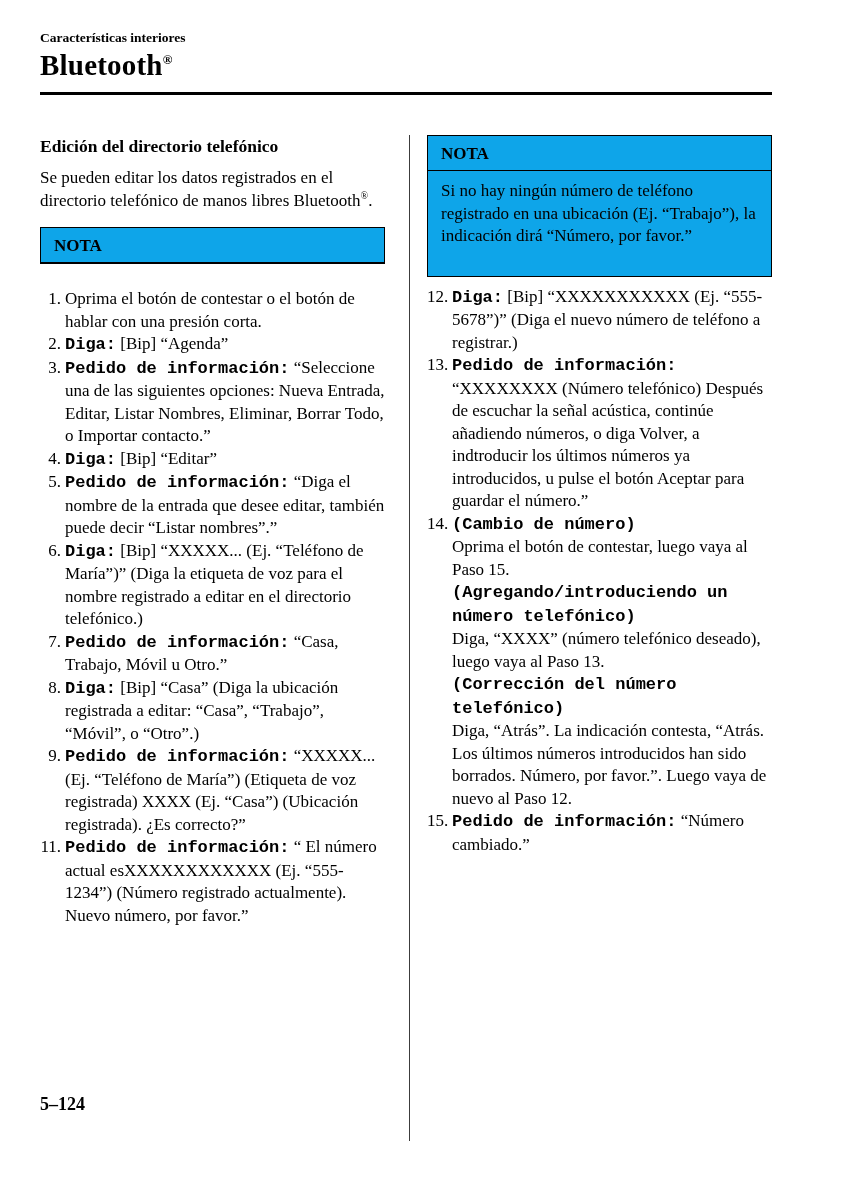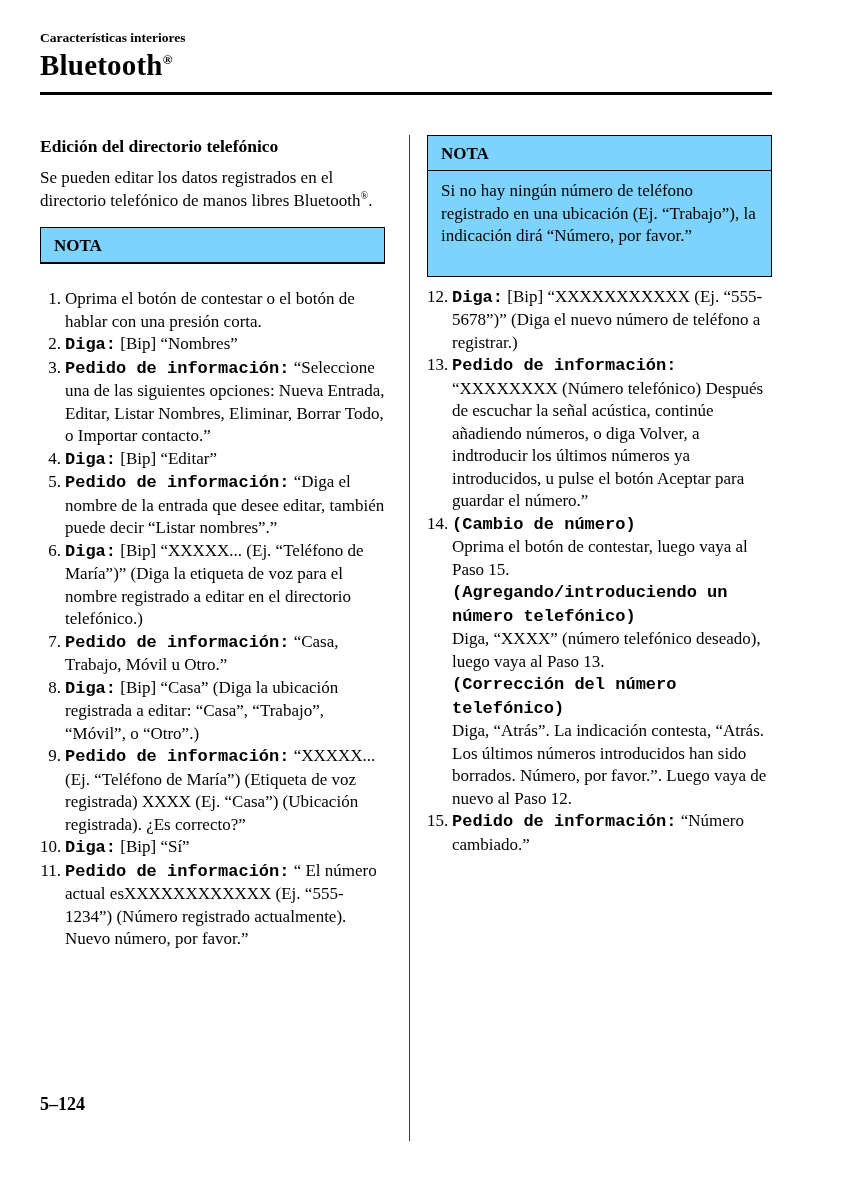--- a/index.html
+++ b/index.html
@@ -23,21 +23,21 @@
   .columns { display: flex; margin-top: 40px; height: 1008px; align-items: stretch; }
   .col-left { width: 345px; flex: 0 0 345px; }
   .divider { width: 1px; background: #3c3c3c; margin-left: 24px; margin-right: 17px; }
   .col-right { flex: 1; min-width: 0; }
 
   .section-heading { font-size: 17.5px; font-weight: bold; margin: 0 0 9px 0; line-height: 23px; }
   .intro { margin: 0 0 15px 0; }
   .intro sup { font-size: 10px; vertical-align: super; line-height: 0; }
 
   
-  .note-box { border: 1px solid #000; background: #7dd3fc; }
+  .note-box { border: 1px solid #000; background: #0ea5e9; }
   .note-title { font-weight: bold; padding: 7px 13px 5px 13px; border-bottom: 1px solid #000; line-height: 22px; }
   .note-body { padding: 9px 13px 28px 13px; }
 
   
   .steps { margin-top: 24px; }
   .steps-right { margin-top: 9px; }
   .step { position: relative; padding-left: 25px; }
   .step .num { position: absolute; left: 0; top: 0; width: 21px; text-align: right; }
   .step b { font-weight: bold; font-family: Liberation Mono, monospace; }
 
@@ -64,21 +64,21 @@
 
       <div class="note-box">
         <div class="note-title">NOTA</div>
       </div>
 
       <div class="steps">
         <div class="step">
           <span class="num">1.</span><span>Oprima el botón de contestar o el botón de hablar con una presión corta.</span>
         </div>
         <div class="step">
-          <span class="num">2.</span><b>Diga:</b><span> [Bip] “Nombres”</span>
+          <span class="num">2.</span><b>Diga:</b><span> [Bip] “Agenda”</span>
         </div>
         <div class="step">
           <span class="num">3.</span><b>Pedido de información:</b><span> “Seleccione una de las siguientes opciones: Nueva Entrada, Editar, Listar Nombres, Eliminar, Borrar Todo, o Importar contacto.”</span>
         </div>
         <div class="step">
           <span class="num">4.</span><b>Diga:</b><span> [Bip] “Editar”</span>
         </div>
         <div class="step">
           <span class="num">5.</span><b>Pedido de información:</b><span> “Diga el nombre de la entrada que desee editar, también puede decir “Listar nombres”.”</span>
         </div>
@@ -86,23 +86,20 @@
           <span class="num">6.</span><b>Diga:</b><span> [Bip] “XXXXX... (Ej. “Teléfono de María”)” (Diga la etiqueta de voz para el nombre registrado a editar en el directorio telefónico.)</span>
         </div>
         <div class="step">
           <span class="num">7.</span><b>Pedido de información:</b><span> “Casa, Trabajo, Móvil u Otro.”</span>
         </div>
         <div class="step">
           <span class="num">8.</span><b>Diga:</b><span> [Bip] “Casa” (Diga la ubicación registrada a editar: “Casa”, “Trabajo”, “Móvil”, o “Otro”.)</span>
         </div>
         <div class="step">
           <span class="num">9.</span><b>Pedido de información:</b><span> “XXXXX... (Ej. “Teléfono de María”) (Etiqueta de voz registrada) XXXX (Ej. “Casa”) (Ubicación registrada). ¿Es correcto?”</span>
-        </div>
-        <div class="step">
-          <span class="num">10.</span><b>Diga:</b><span> [Bip] “Sí”</span>
         </div>
         <div class="step">
           <span class="num">11.</span><b>Pedido de información:</b><span> “ El número actual esXXXXXXXXXXXX (Ej. “555-1234”) (Número registrado actualmente). Nuevo número, por favor.”</span>
         </div>
       </div>
     </div>
 
     <div class="divider"></div>
 
     <div class="col-right">

